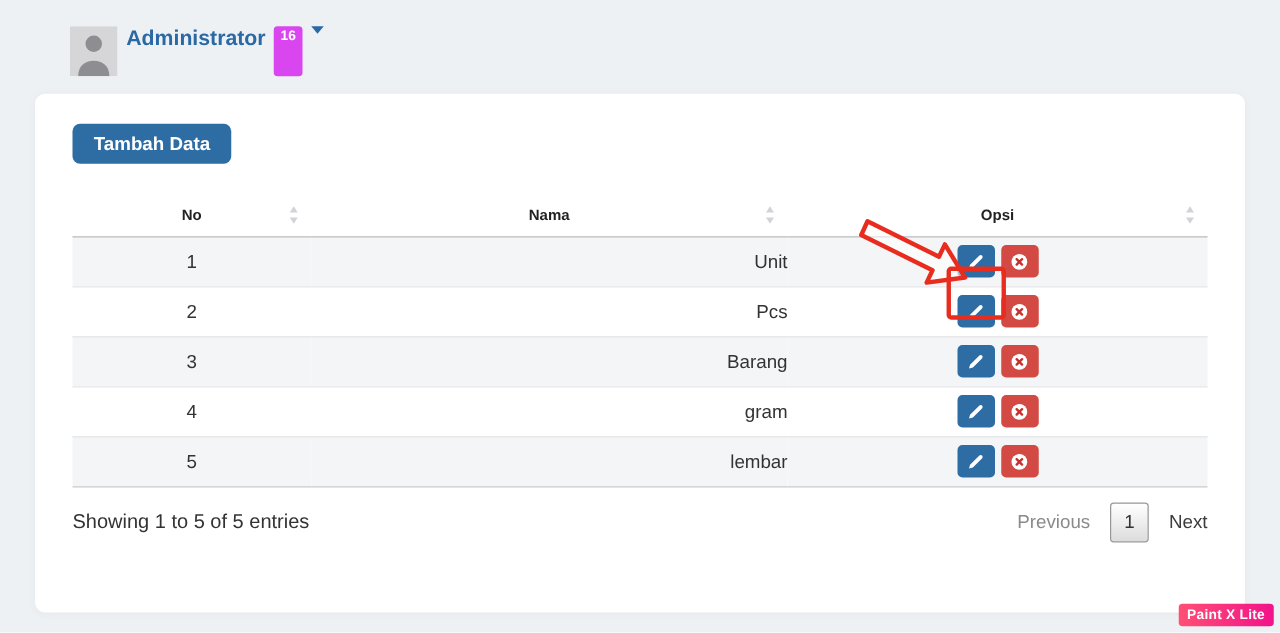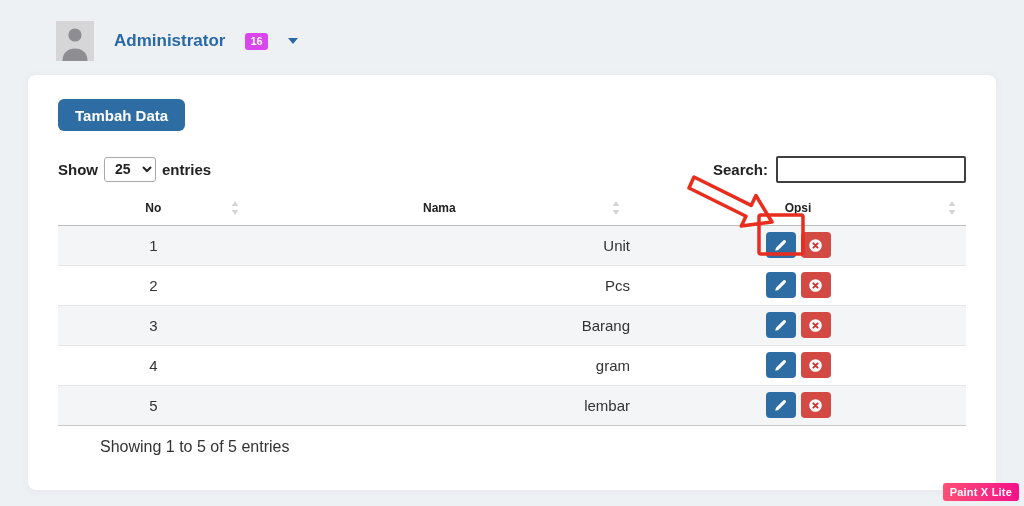--- a/index.html
+++ b/index.html
@@ -22,21 +22,21 @@
     font-size: 28px; font-weight: 800; color: #26262c; letter-spacing: 0.2px;
   }
   .top-right { display: flex; align-items: center; gap: 11px; }
   .visit-btn {
     display: inline-flex; align-items: center; gap: 7px;
     background: #2e6da4; color: #fff; border: none; border-radius: 4px;
     font-family: inherit; font-size: 14px; font-weight: 700;
     padding: 8px 14px; height: 31px; cursor: pointer;
   }
   .avatar { width: 38px; height: 40px; display: block; }
-  .user-menu { display: inline-flex; align-items: center; gap: 20px; cursor: pointer; padding-left: 28px; }
+  .user-menu { display: inline-flex; gap: 7px; cursor: pointer; padding-left: 28px; }
   .user-name { color: #2a69a5; font-size: 17px; font-weight: 700; }
   .notif-badge {
     background: #d946ef; color: #fff; font-size: 11px; font-weight: 700;
     border-radius: 3px; padding: 3px 5px; line-height: 1;
   }
   .caret-down { width: 0; height: 0; border-left: 5px solid transparent;
     border-right: 5px solid transparent; border-top: 6px solid #2a69a5; }
 
   
   .card {
@@ -90,22 +90,22 @@
   .action-wrap { display: inline-flex; align-items: center; gap: 5px; }
   .btn-action {
     width: 30px; height: 26px; border: none; border-radius: 4px;
     display: inline-flex; align-items: center; justify-content: center;
     cursor: pointer; padding: 0;
   }
   .btn-edit { background: #2e6da4; }
   .btn-delete { background: #d24a43; }
 
   
-  .table-footer { display: flex; align-items: flex-start; justify-content: space-between;
-    margin-top: 12px; height: 32px; margin-left: 42px; }
+  .table-footer { display: flex; align-items: center; justify-content: space-between;
+    margin-top: 12px; height: 32px; }
   .table-info { font-size: 16px; color: #333; }
   .pagination { display: flex; align-items: center; gap: 16px; }
   .page-prev { font-size: 15px; color: #8a8a8a; cursor: default; }
   .page-next { font-size: 15px; color: #3c3c3c; cursor: pointer; }
   .page-num {
     min-width: 31px; height: 32px; border: 1px solid #979797; border-radius: 3px;
     background: linear-gradient(#ffffff, #dcdcdc); color: #333;
     font-family: inherit; font-size: 15px; cursor: pointer;
   }
 
@@ -139,33 +139,20 @@
         <span class="user-name">Administrator</span>
         <span class="notif-badge">16</span>
         <span class="caret-down"></span>
       </div>
     </div>
   </div>
 
   <div class="card">
     <button class="add-btn">Tambah Data</button>
 
-    <div class="controls">
-      <div class="length-control">
-        <span>Show</span>
-        <select class="entries-select">
-          <option>25</option>
-        </select>
-        <span>entries</span>
-      </div>
-      <div class="search-control">
-        <span>Search:</span>
-        <input class="search-input" type="text" value="" style="">
-      </div>
-    </div>
 
     <table class="data-table">
       <colgroup>
           <col class="c-no">
           <col class="c-nama">
           <col class="c-opsi">
         </colgroup>
       <thead>
         <tr>
           <th>
@@ -315,20 +302,25 @@
           </span>
         </button>
       </span>
     </td>
   </tr>
 </tbody>
     </table>
 
     <div class="table-footer">
       <div class="table-info">Showing 1 to 5 of 5 entries</div>
+      <div class="pagination">
+        <span class="page-prev">Previous</span>
+        <button class="page-num">1</button>
+        <span class="page-next">Next</span>
+      </div>
     </div>
   </div>
 
   <svg class="annotation-overlay" viewBox="0 0 1024 506">
     <polygon points="694,177 751.2,205.4 755.9,195.5 772,222 741.3,226.1 746,216.2 689,188" fill="rgba(255,255,255,0.55)" stroke="#e82c1e" stroke-width="3.5" stroke-linejoin="round"></polygon>
     <rect x="759" y="215" width="44" height="39" rx="2" fill="none" stroke="#e82c1e" stroke-width="3.5"></rect>
   </svg>
 
   <div class="watermark">Paint X Lite</div>
 </div>

